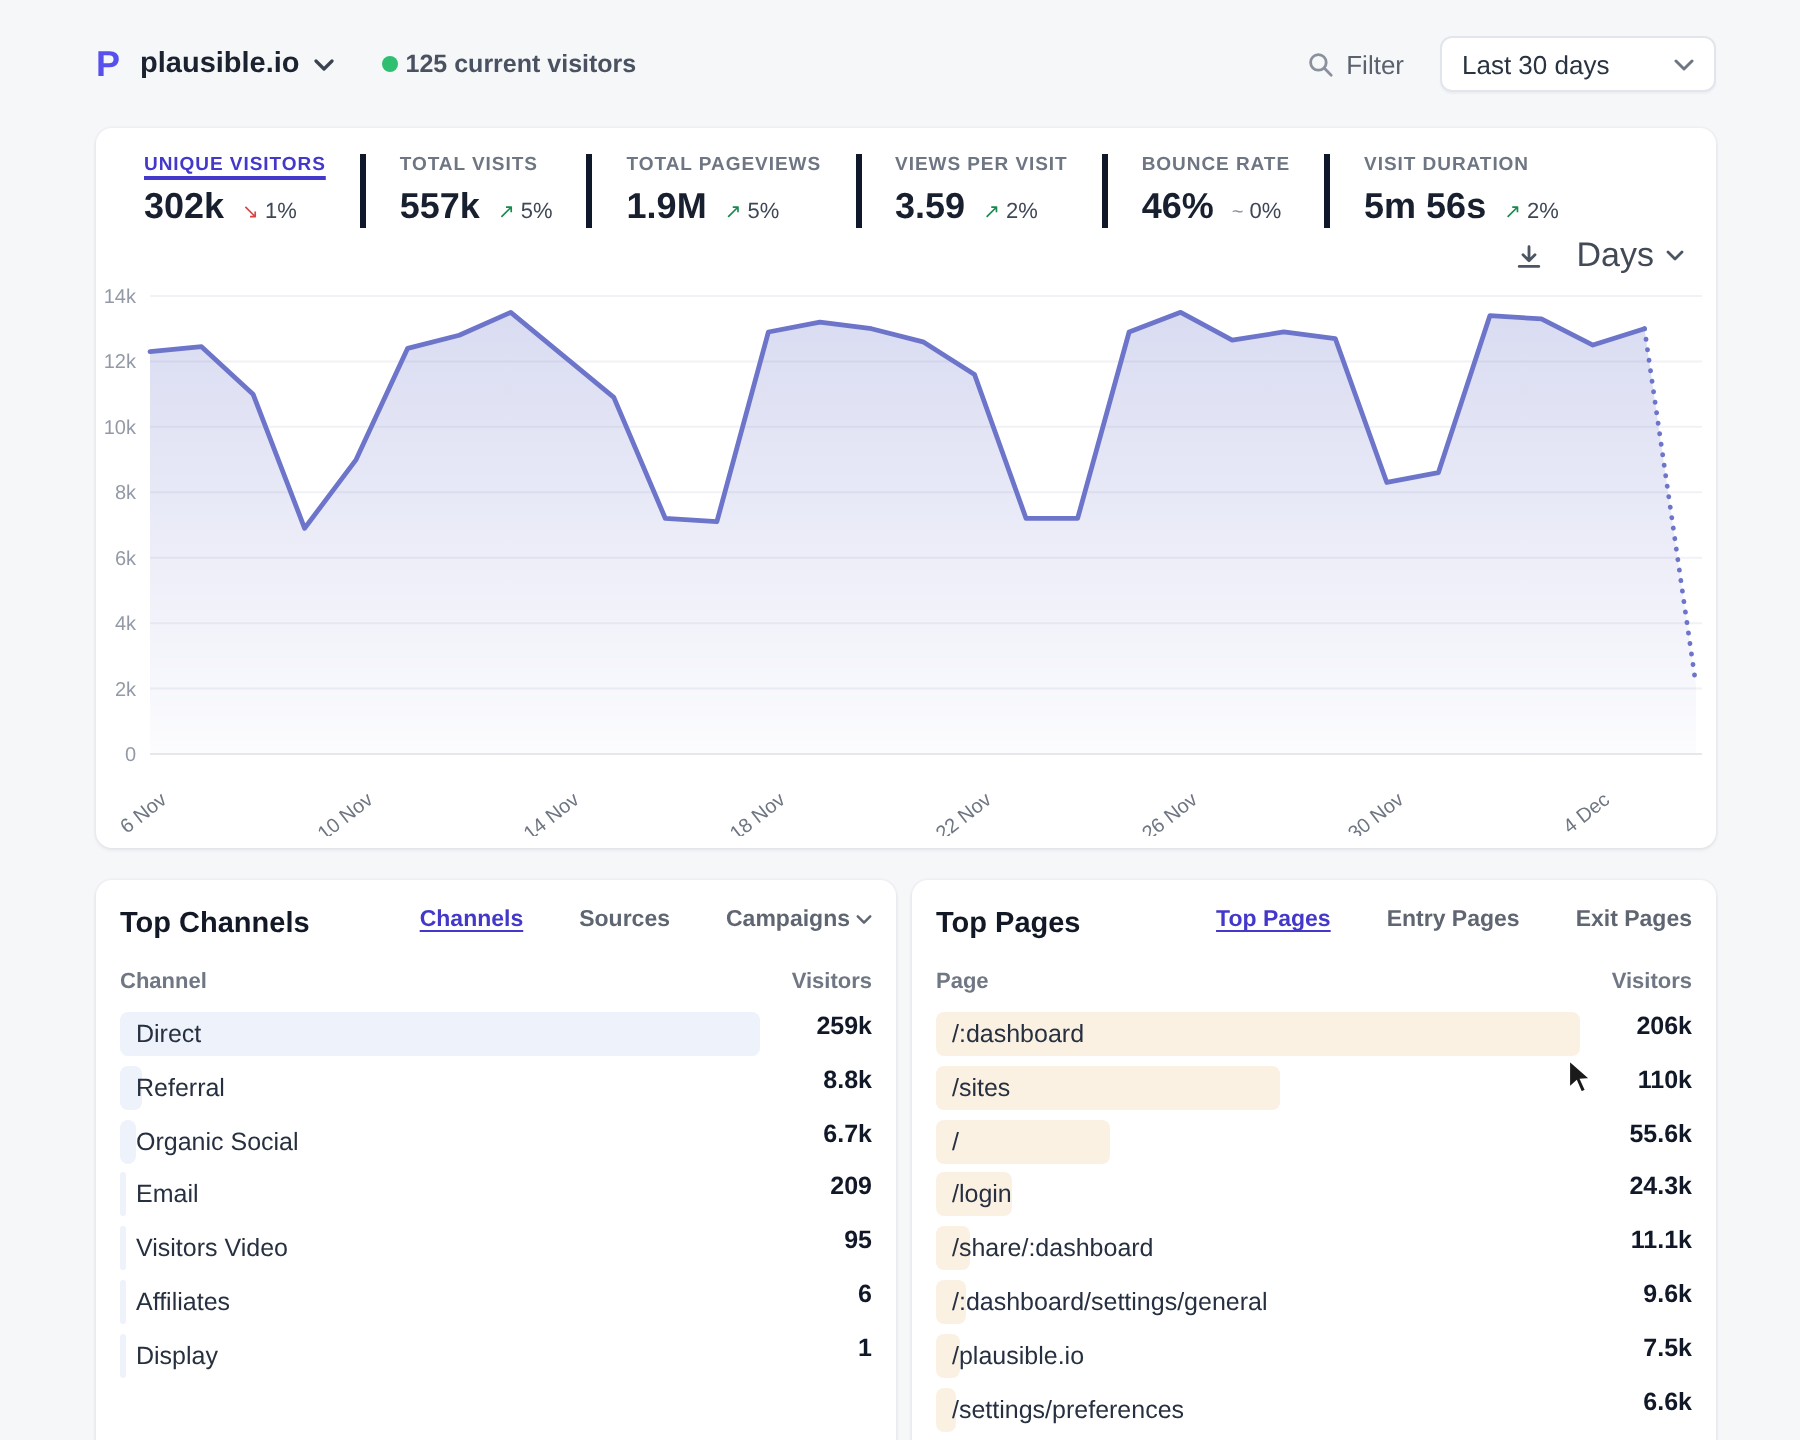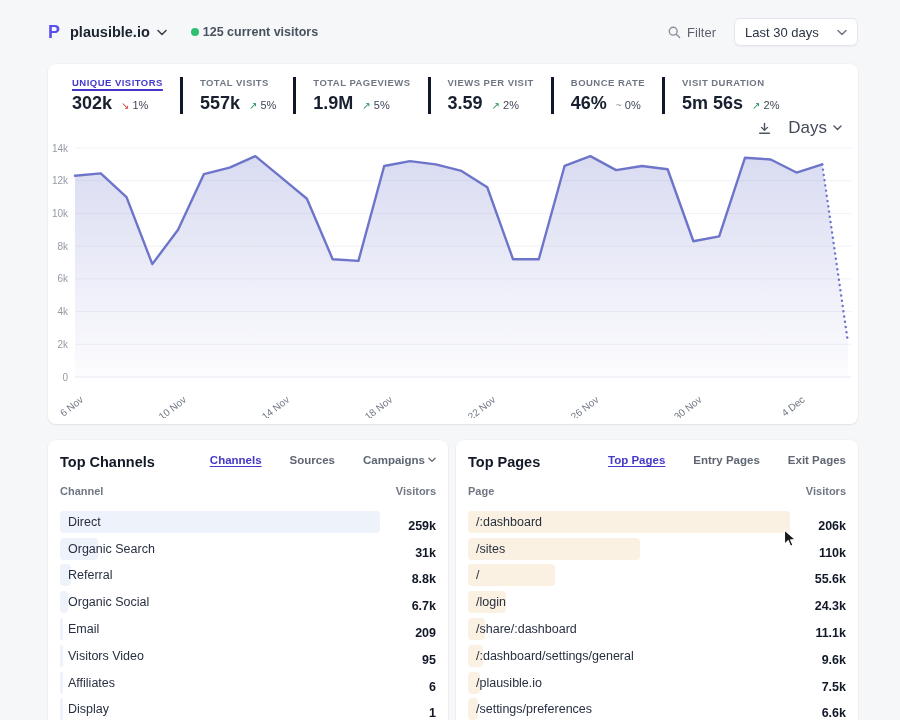--- a/index.html
+++ b/index.html
@@ -15,21 +15,21 @@
     display:flex; align-items:center; justify-content:space-between; }
   .topbar-left{ display:flex; align-items:center; gap:10px; }
   .logo{ font-weight:800; font-size:18px; color:#5850ec; line-height:1; }
   .site-switch{ display:flex; align-items:center; gap:7px; cursor:pointer; }
   .site-name{ font-size:14.5px; font-weight:700; color:#1b2230; }
   .live{ display:flex; align-items:center; gap:4px; margin-left:14px; }
   .live-dot{ width:8px; height:8px; border-radius:50%; background:#2fbf71; }
   .live-text{ font-size:12.5px; font-weight:600; color:#4a5160; }
   .topbar-right{ display:flex; align-items:center; gap:18px; }
   .filter-btn{ display:flex; align-items:center; gap:6px; font-size:13px; color:#5b626e; cursor:pointer; }
-  .daterange{ display:flex; align-items:center; justify-content:space-between; width:124px; height:28px;
+  .daterange{ display:flex; align-items:center; justify-content:space-between; width:138px; height:28px;
     background:#fff; border:1px solid #e2e6ec; border-radius:6px; padding:0 10px;
     font-size:13px; font-weight:500; color:#2a3342; box-shadow:0 1px 1px rgba(16,24,40,.04); cursor:pointer; }
   
   .panel{ position:absolute; background:#fff; border-radius:8px;
     box-shadow:0 1px 2px rgba(16,24,40,.07), 0 0 0 1px rgba(16,24,40,.02); }
   .main-panel{ left:48px; top:64px; width:810px; height:360px; }
   .channels-panel{ left:48px; top:440px; width:400px; height:300px; }
   .pages-panel{ left:456px; top:440px; width:402px; height:300px; }
   
   .stats{ display:flex; align-items:flex-start; padding:13px 6px 0 12px; }
@@ -52,21 +52,21 @@
   
   .panel-inner{ padding:14px 12px 0 12px; }
   .panel-head{ display:flex; align-items:flex-start; justify-content:space-between; }
   .panel-title{ font-size:14.5px; font-weight:700; color:#121826; }
   .tabs{ display:flex; align-items:center; gap:28px; }
   .tab{ font-size:11.5px; color:#5f6672; font-weight:700; cursor:pointer; display:flex; align-items:center; gap:3px; }
   .tab.active{ color:#4338ca; font-weight:700; text-decoration:underline; text-underline-offset:2px; }
   .cols{ display:flex; justify-content:space-between; margin-top:15px; }
   .col-h{ font-size:11px; font-weight:600; color:#707784; }
   .rows{ margin-top:9px; }
-  .row{ display:flex; align-items:flex-end; height:26.8px; }
+  .row{ display:flex; align-items:flex-start; height:26.8px; }
   .row-bar-wrap{ position:relative; flex:1; height:22px; margin-right:10px; }
   .row-bar{ position:absolute; left:0; top:0; height:100%; border-radius:4px; min-width:3px; }
   .channels-panel .row-bar{ background:#edf2fb; }
   .pages-panel .row-bar{ background:#fbf1e2; }
   .row-label{ position:absolute; left:8px; top:50%; transform:translateY(-50%);
     font-size:12.5px; color:#273040; white-space:nowrap; }
   .row-value{ width:46px; text-align:right; font-size:12.5px; font-weight:600; color:#111827; }
   
   .cursor{ position:absolute; left:783px; top:529px; z-index:50; pointer-events:none; }
   svg.icon{ display:block; }
@@ -224,27 +224,20 @@
     </div>
     <div class="rows" id="channels-rows">
   <div class="row">
     <div class="row-bar-wrap">
       <div class="row-bar" style="width: 100%;"></div>
       <span class="row-label">Direct</span>
     </div>
     <span class="row-value">259k</span>
   </div>
 
-  <div class="row">
-    <div class="row-bar-wrap">
-      <div class="row-bar" style="width: 11.9691%;"></div>
-      <span class="row-label">Organic Search</span>
-    </div>
-    <span class="row-value">31k</span>
-  </div>
 
   <div class="row">
     <div class="row-bar-wrap">
       <div class="row-bar" style="width: 3.39768%;"></div>
       <span class="row-label">Referral</span>
     </div>
     <span class="row-value">8.8k</span>
   </div>
 
   <div class="row">

